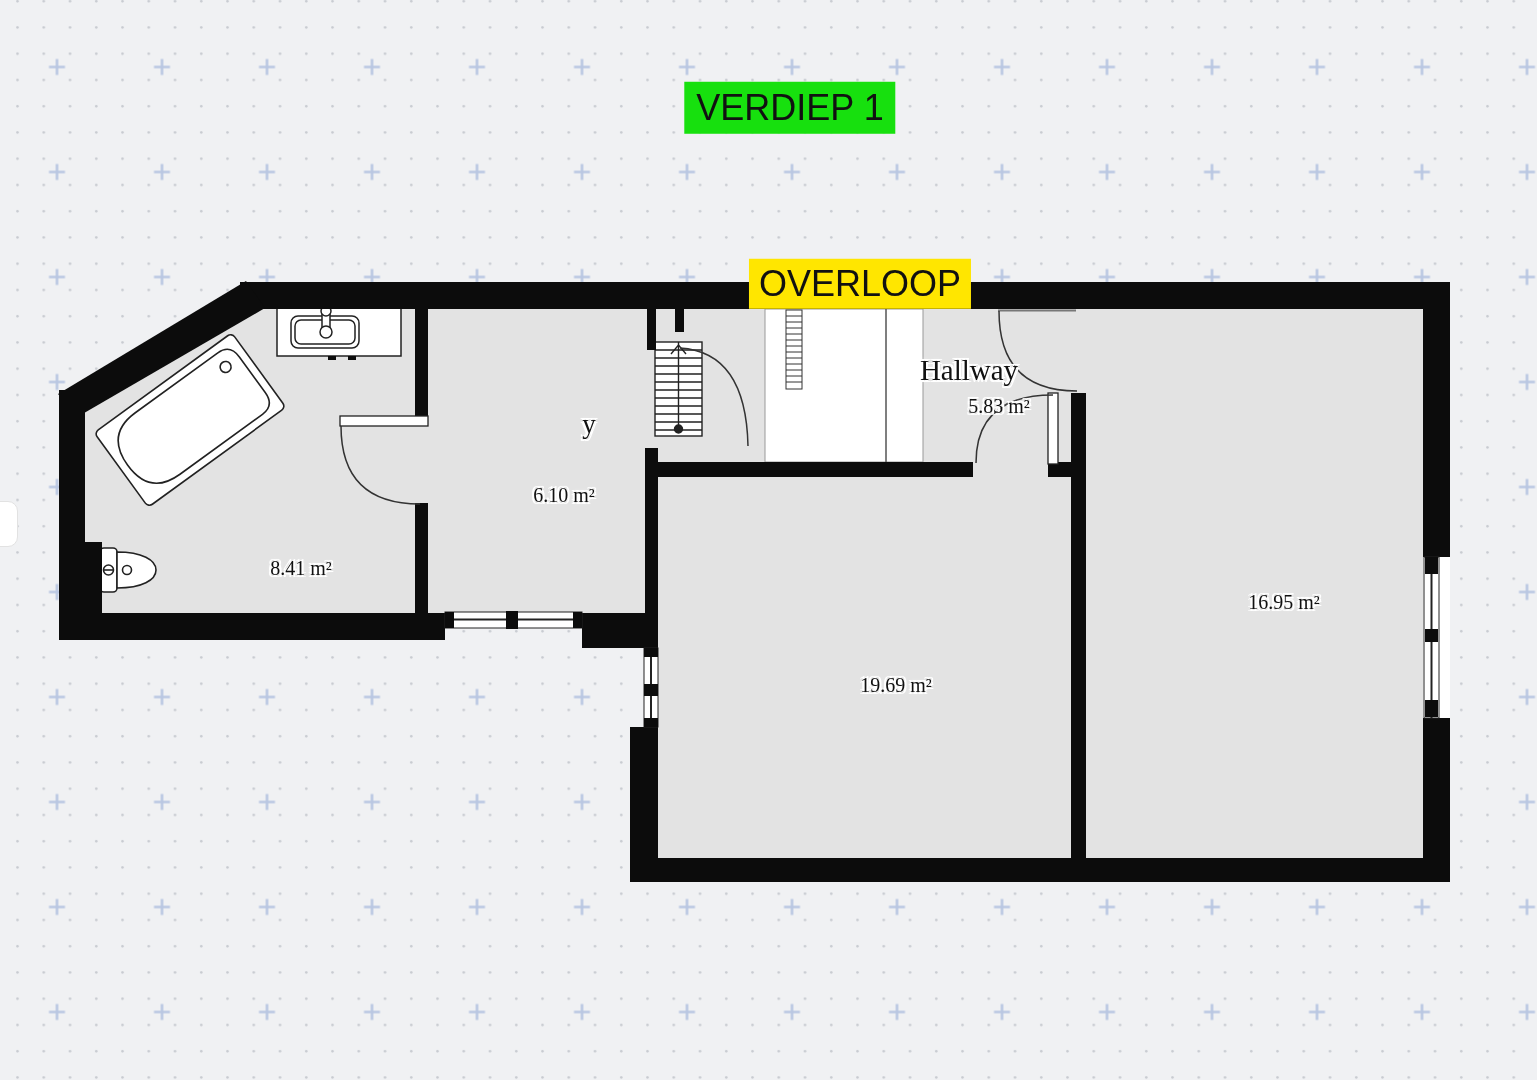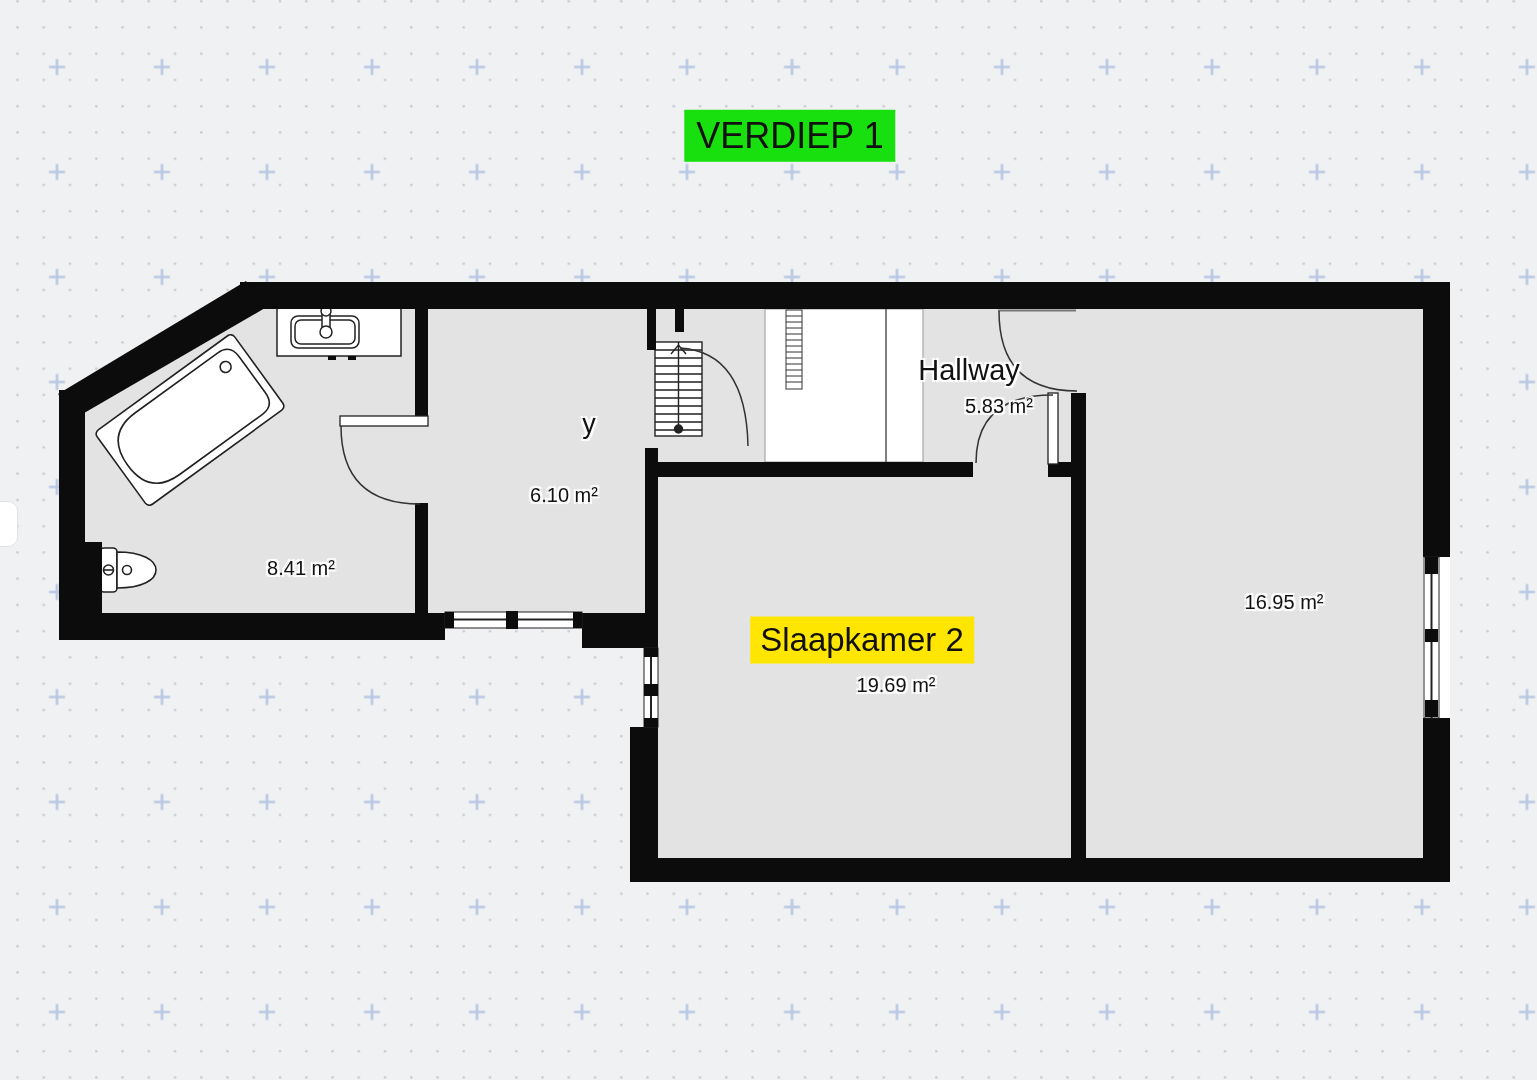--- a/index.html
+++ b/index.html
@@ -8,26 +8,27 @@
   }
   html,body{margin:0;padding:0;}
   body{font-family:"Liberation Sans", sans-serif; background:#fff;}
   .canvas{position:relative;width:1537px;height:1080px;overflow:hidden;background:var(--background);}
   .plan-svg{position:absolute;left:0;top:0;}
   .lbl{
     position:absolute;transform:translate(-50%,-50%);
     background:var(--label_bg);color:var(--text);
     font-size:33px;line-height:1.18;padding:4px 10px;white-space:nowrap;text-align:center;
   }
-  .lbl.title{background:var(--title_bg);font-size:36px;padding:5px 12px;margin-top:28px;}
+  .lbl.title{background:var(--title_bg);font-size:36px;padding:5px 12px;}
   .lbl.big{font-size:36px;}
   .halo{
     position:absolute;transform:translate(-50%,-50%);
     color:var(--text);background:transparent;white-space:nowrap;padding:0;
     text-shadow:-2px -2px 0 #fff,2px -2px 0 #fff,-2px 2px 0 #fff,2px 2px 0 #fff,0 0 5px #fff;
+    font-family:Liberation Serif, serif;
   }
   .area{font-size:20px;margin-left:30px;}
   .room-name{font-size:29px;}
   .peek{font-size:27px;}
   .side-tab{
     position:absolute;left:-16px;top:501px;width:32px;height:44px;
     background:#ffffff;border:1px solid #e2e2e2;border-radius:10px;
   }
 </style>
 </head>
@@ -153,28 +154,28 @@
     </g>
 
     <g>
       <rect x="1048" y="393" width="10" height="71" fill="#ffffff" stroke="#222" stroke-width="1.3"></rect>
       <path d="M 1053 395 Q 976 395 976 463" fill="none" stroke="#333" stroke-width="1.5"></path>
     </g>
   </svg>
 
   <div class="lbl title" style="left:790px;top:108px">VERDIEP 1</div>
 
+  <div class="lbl big" style="left:860px;top:284px">OVERLOOP</div>
 
   <div class="halo area" style="left:271px;top:568px">8.41 m²</div>
 
   <div class="halo peek" style="left:589px;top:424px">y</div>
   <div class="halo area" style="left:534px;top:495px">6.10 m²</div>
 
   <div class="halo room-name" style="left:969px;top:370px">Hallway</div>
   <div class="halo area" style="left:969px;top:406px">5.83 m²</div>
 
-  <div class="lbl" style="left:862px;top:640px">Slaapkamer 2</div>
   <div class="halo area" style="left:866px;top:685px">19.69 m²</div>
 
   <div class="halo area" style="left:1254px;top:602px">16.95 m²</div>
 
   <div class="side-tab"></div>
 </div>
 
 </body></html>

